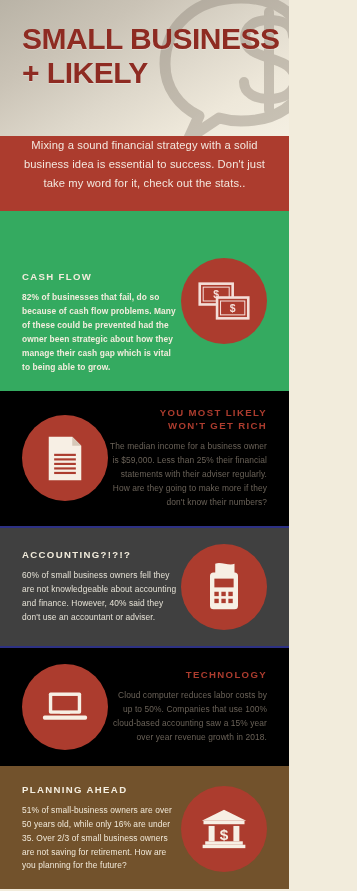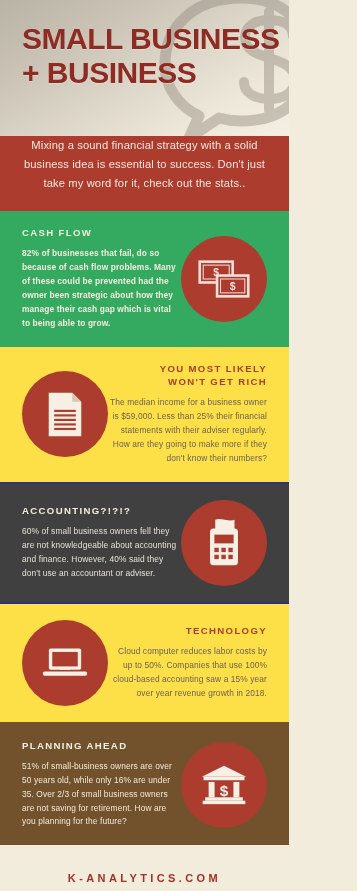--- a/index.html
+++ b/index.html
@@ -64,21 +64,21 @@
 
   
   .section {
     position: relative;
     display: flex;
     align-items: center;
     padding: 16px 22px;
     min-height: 114px;
   }
   .section.green   { background: #34aa60; }
-  .section.cream   { background: #fde047; }
+  .section.cream   { background: #000000; }
   .section.navy    { background: #404040; justify-content: flex-end; }
   .section.brown   { background: #72522c; justify-content: space-between; }
 
   .sec-text { width: 170px; }
   .sec-art  { flex: 1; display: flex; align-items: center; justify-content: center; }
 
   .sec-text.right-align { text-align: right; }
 
   .sec-head {
     font-size: 9.6px;
@@ -87,21 +87,21 @@
     margin-bottom: 7px;
     line-height: 1.35;
   }
   .sec-body {
     font-size: 8.4px;
     line-height: 1.66;
     letter-spacing: 0.1px;
   }
 
   
-  .green .sec-head { color: #f2ecdc; }
+  .green .sec-head { color: #f2ecdc; margin-top: 44px; }
   .green .sec-body { color: #f2ecdc; font-weight: bold; }
   .cream .sec-head { color: #ac3c2e; }
   .cream .sec-body { color: #6a6258; }
   .navy  .sec-head { color: #f2ecdc; }
   .navy  .sec-body { color: #e4e0d4; }
   .brown .sec-head { color: #f4eee0; }
   .brown .sec-body { color: #f0e8d8; }
 
   
   .medallion {
@@ -145,21 +145,21 @@
   <div class="header">
     <div class="header-watermark">
       <svg viewBox="0 0 180 150" width="180" height="150" aria-hidden="true">
         <path d="M118 6 C 70 6 42 36 42 72 C 42 96 56 114 76 124 L 66 146 L 96 126 C 103 128 110 129 118 129 C 166 129 186 99 186 72 C 186 36 166 6 118 6 Z" fill="none" stroke="#8d8478" stroke-width="11" stroke-linejoin="round"></path>
         <path d="M146 20 L146 118" stroke="#8d8478" stroke-width="10" stroke-linecap="round"></path>
         <path d="M170 44 C 170 32 158 28 146 28 C 132 28 122 34 122 46 C 122 58 134 62 146 66 C 160 70 172 75 172 88 C 172 101 160 107 146 107 C 132 107 121 101 121 90" fill="none" stroke="#8d8478" stroke-width="10" stroke-linecap="round"></path>
       </svg>
     </div>
     <div class="header-titles">
       <div class="title-line">SMALL BUSINESS</div>
-      <div class="title-line">+ BUSINESS</div>
+      <div class="title-line">+ LIKELY</div>
     </div>
   </div>
 
   <div class="intro">
     <p>Mixing a sound financial strategy with a solid business idea is essential to success.  Don't just take my word for it, check out the stats..</p>
   </div>
 
   <div class="section green">
     <div class="sec-text">
       <div class="sec-head">CASH FLOW</div>

